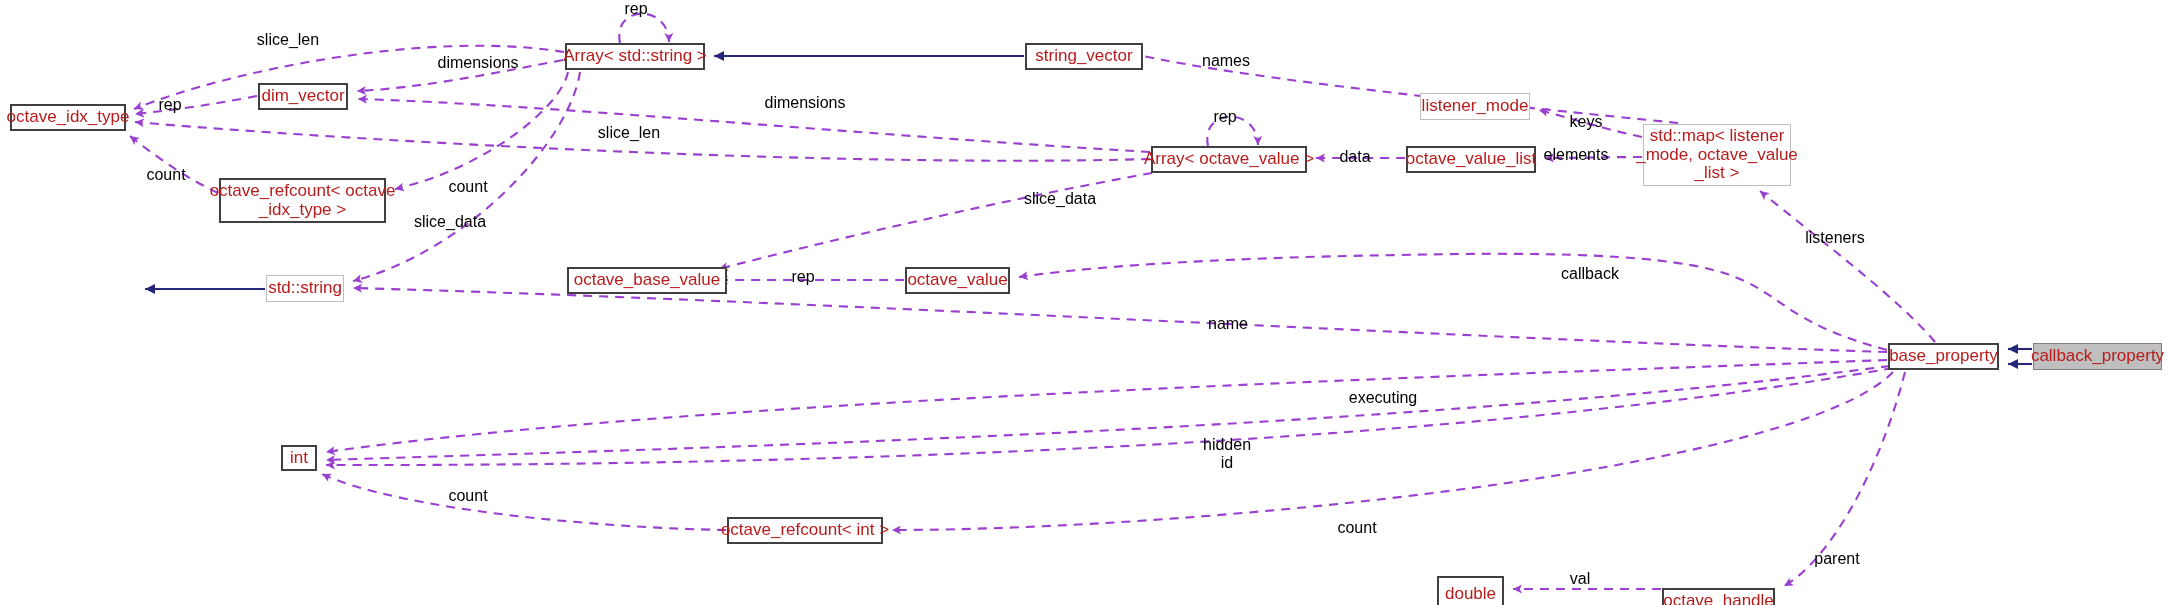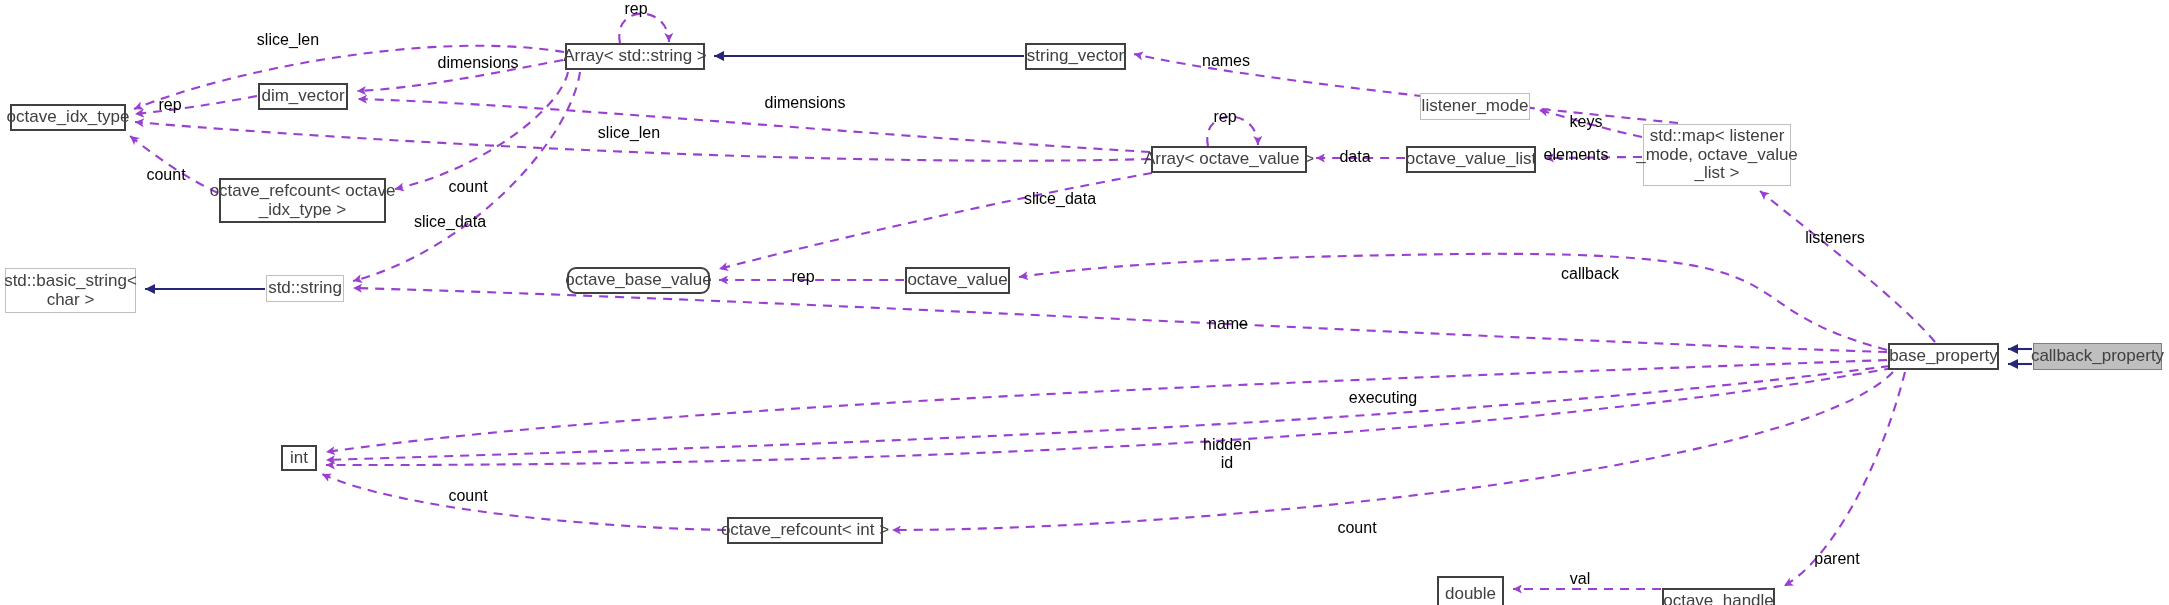--- a/index.html
+++ b/index.html
@@ -37,21 +37,21 @@
     position: absolute;
     box-sizing: border-box;
     display: flex;
     align-items: center;
     justify-content: center;
     text-align: center;
     background: #ffffff;
     border: 1px solid #bfbfbf;
     font-size: 17px;
     line-height: 1.08;
-    color: #404040;
+    color: #b91c1c;
     white-space: pre;
     letter-spacing: 0px;
   }
   .node.strong {
     border: 2px solid #404040;
   }
   .node.highlight {
     background: #bfbfbf;
     border: 1px solid #808080;
     text-align: right;
@@ -139,33 +139,31 @@
       <path d="M265,289 L145,289"></path>
       <path d="M2032,349 L2008,349"></path>
       <path d="M2032,364 L2008,364"></path>
     </g>
   </svg>
 
   <div id="node-layer">
       <div class="node strong" style="left: 10px; top: 104px; width: 116px; height: 27px;">octave_idx_type</div>
       <div class="node strong" style="left: 258px; top: 83px; width: 90px; height: 27px;">dim_vector</div>
       <div class="node strong" style="left: 565px; top: 43px; width: 140px; height: 27px;">Array&lt; std::string &gt;</div>
-      <div class="node strong" style="left: 1025px; top: 43px; width: 101px; height: 27px;">string_vector</div>
+      <div class="node strong" style="left: 1025px; top: 43px; width: 118px; height: 27px;">string_vector</div>
       <div class="node strong" style="left: 219px; top: 178px; width: 167px; height: 45px;">octave_refcount&lt; octave
 _idx_type &gt;</div>
       <div class="node strong" style="left: 1151px; top: 146px; width: 156px; height: 27px;">Array&lt; octave_value &gt;</div>
       <div class="node" style="left: 1420px; top: 93px; width: 110px; height: 27px;">listener_mode</div>
       <div class="node strong" style="left: 1406px; top: 146px; width: 130px; height: 27px;">octave_value_list</div>
       <div class="node" style="left: 1643px; top: 124px; width: 148px; height: 62px;">std::map&lt; listener
 _mode, octave_value
 _list &gt;</div>
-      <div class="node" style="left: 5px; top: 268px; width: 131px; height: 45px;">std::basic_string&lt;
-char &gt;</div>
       <div class="node" style="left: 266px; top: 275px; width: 78px; height: 27px;">std::string</div>
-      <div class="node strong" style="left: 567px; top: 267px; width: 143px; height: 27px; border-radius: 9px;">octave_base_value</div>
+      <div class="node strong" style="left: 567px; top: 267px; width: 160px; height: 27px;">octave_base_value</div>
       <div class="node strong" style="left: 905px; top: 267px; width: 105px; height: 27px;">octave_value</div>
       <div class="node strong" style="left: 1888px; top: 343px; width: 111px; height: 27px;">base_property</div>
       <div class="node highlight" style="left: 2033px; top: 343px; width: 129px; height: 27px;">callback_property</div>
       <div class="node strong" style="left: 281px; top: 445px; width: 36px; height: 26px;">int</div>
       <div class="node strong" style="left: 727px; top: 517px; width: 156px; height: 27px;">octave_refcount&lt; int &gt;</div>
       <div class="node strong" style="left: 1437px; top: 576px; width: 67px; height: 37px;">double</div>
       <div class="node strong" style="left: 1662px; top: 588px; width: 113px; height: 27px;">octave_handle</div>
     </div>
   <div id="label-layer">
       <div class="edge-label" style="left: 636px; top: 0px;">rep</div>

